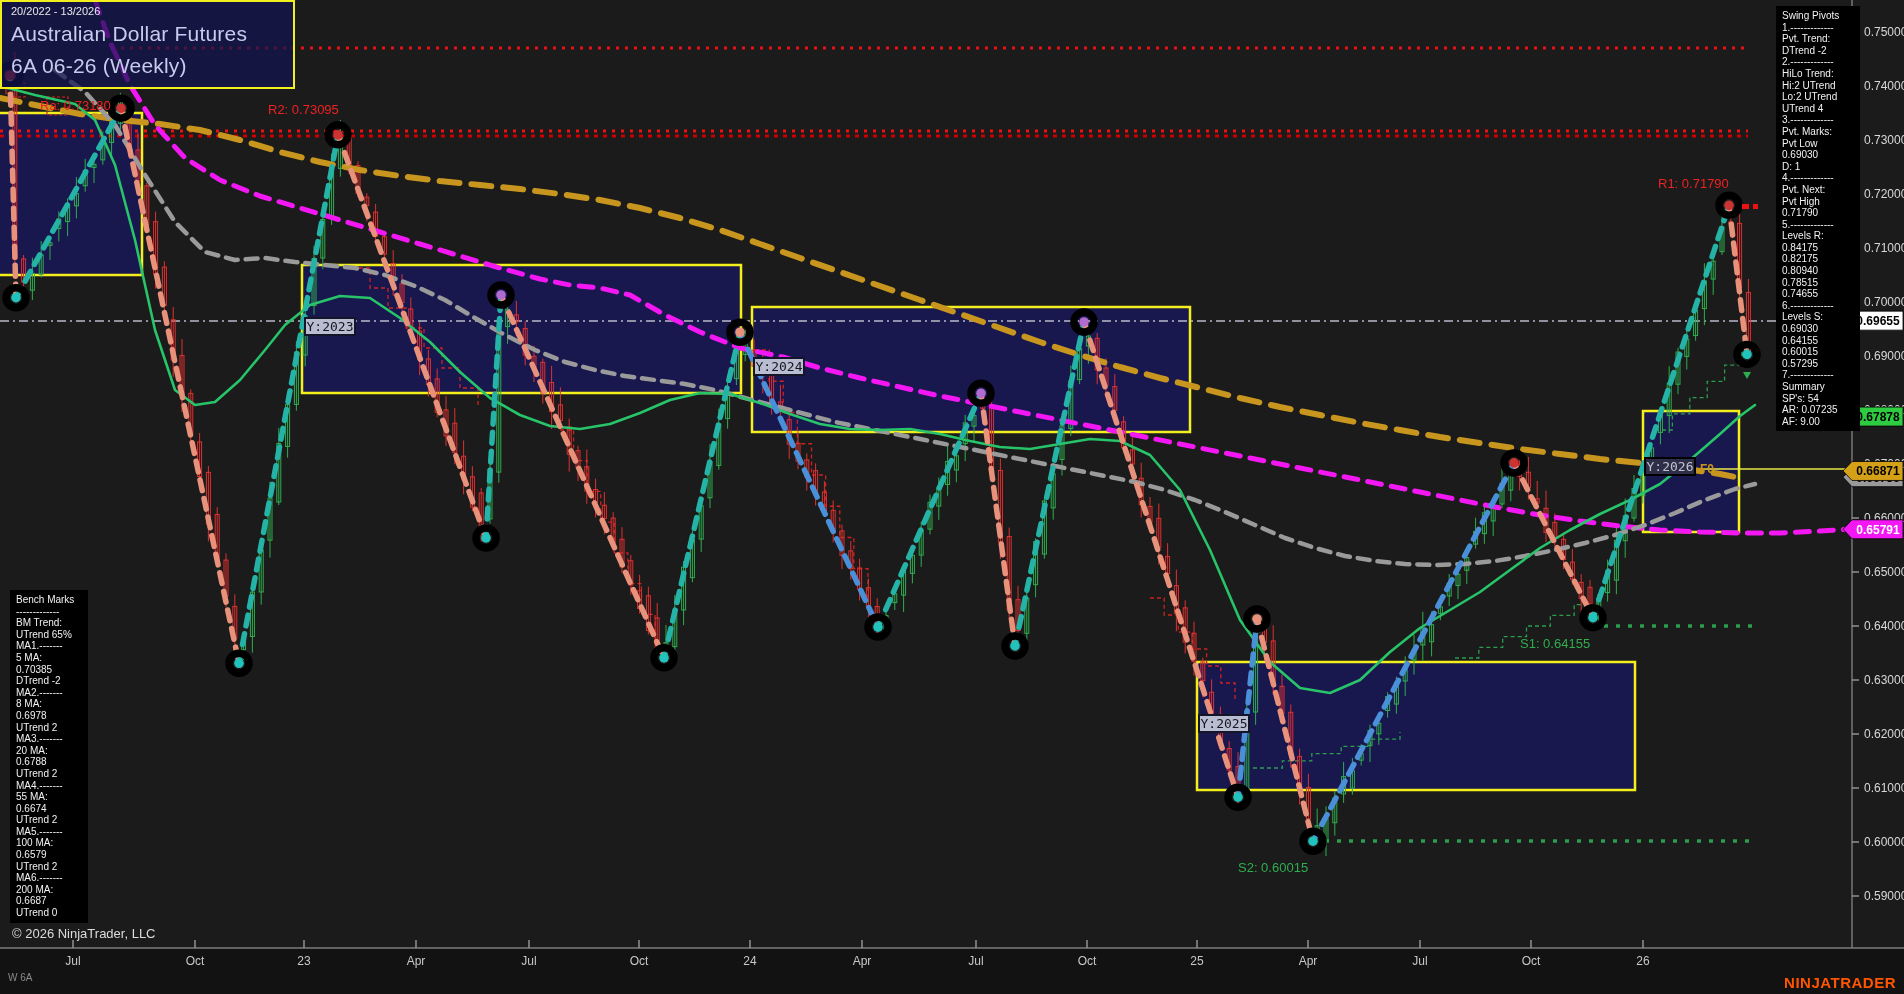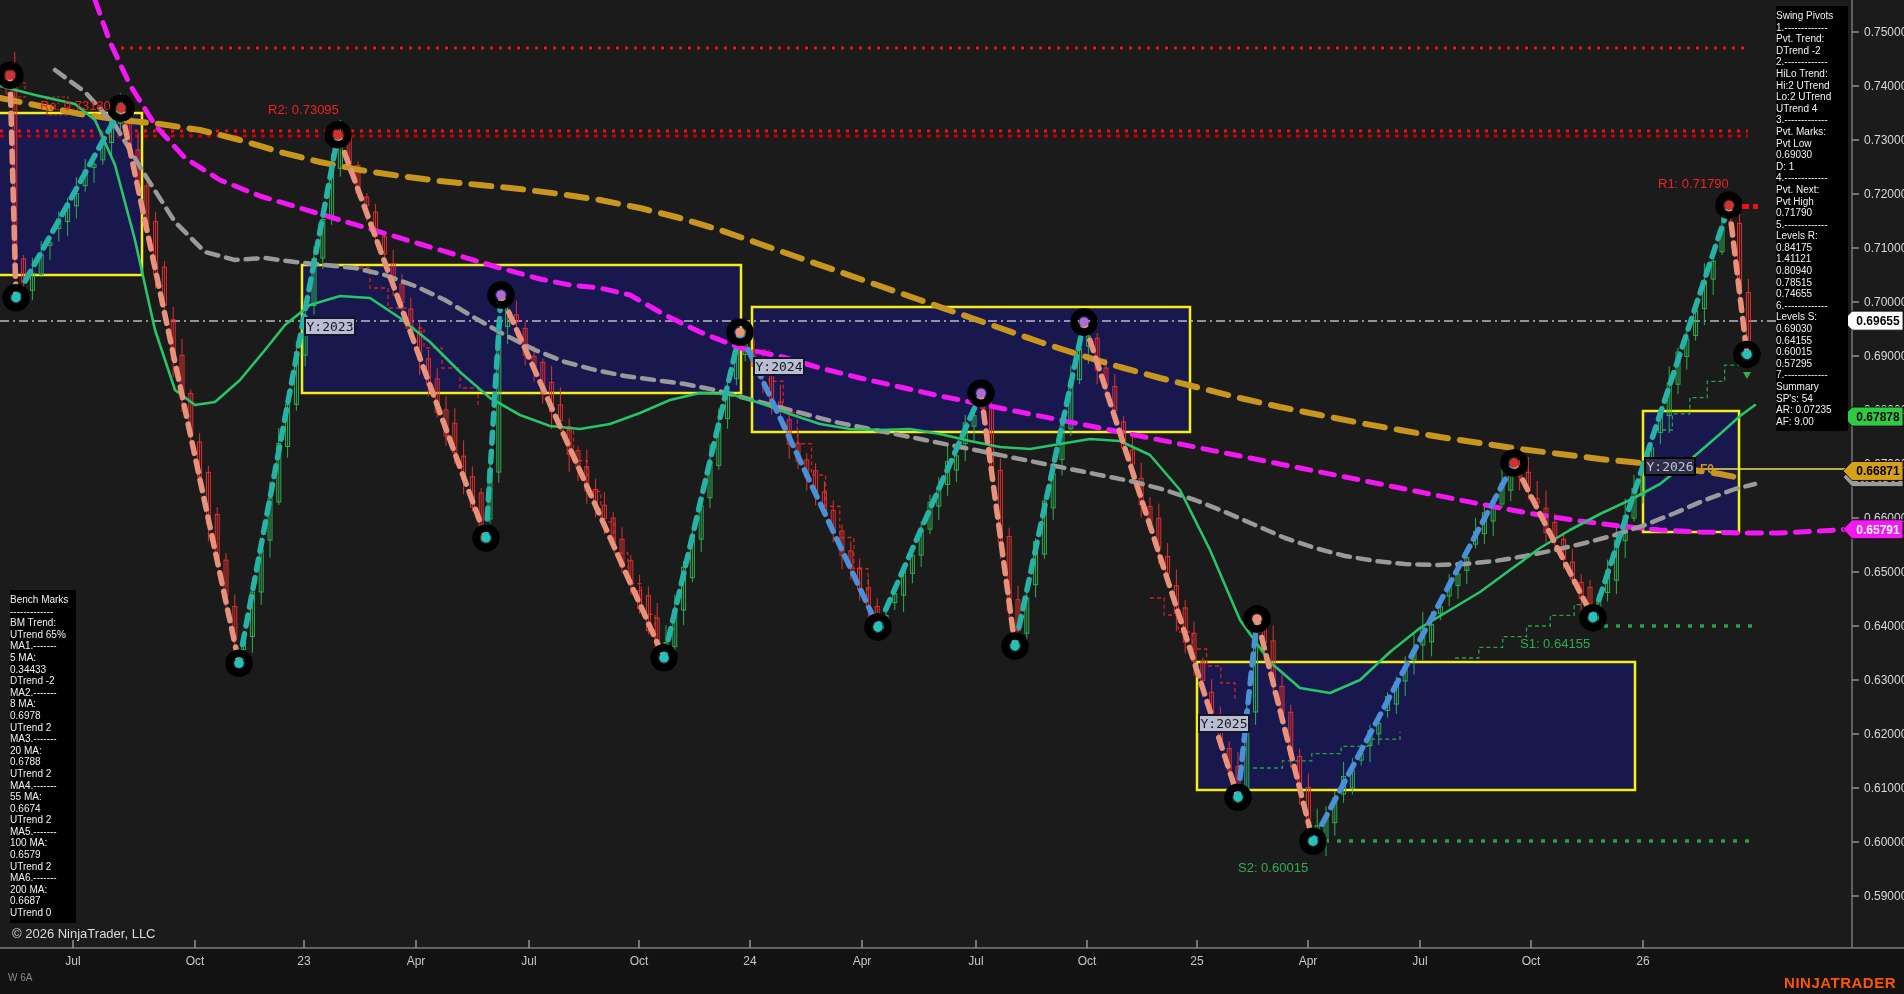--- a/index.html
+++ b/index.html
@@ -8,21 +8,21 @@
   #chart{position:absolute;left:0;top:0;}
   .overlay{position:absolute;}
   
   #title-box{left:0;top:0;width:295px;height:89px;border:2px solid #f2ef1d;
     background:rgba(19,19,82,0.72);box-sizing:border-box;}
   #date-range{position:absolute;left:9px;top:3px;font-size:11px;color:#e8e8e8;}
   .title-line{position:absolute;left:9px;color:#c7ccee;font-size:21px;letter-spacing:.2px;}
   #title-line1{top:20px;}
   #title-line2{top:52px;}
   
-  .panel{background:#000;color:#f2f2f2;font-size:10px;line-height:11.6px;padding:4px 0;}
+  .panel{background:#000;color:#f2f2f2;font-size:10px;line-height:11.6px;padding:4px 6px;}
   #swing-panel{left:1776px;top:6px;width:72px;}
   #bench-panel{left:10px;top:590px;width:66px;}
   .pline{white-space:nowrap;overflow:hidden;}
   
   #copyright{left:12px;top:926px;font-size:13px;color:#dcdcdc;}
   #interval{left:8px;top:972px;font-size:10px;color:#8a8a8a;}
   #brand{right:8px;top:974px;font-size:15px;font-weight:bold;color:#ff5500;letter-spacing:.5px;}
 </style>
 </head>
 <body>
@@ -635,20 +635,25 @@
         <text x="1878" y="421.08799999999974" text-anchor="middle" fill="#000000" font-size="12" font-weight="bold">0.67878</text>
         <polygon points="1843,477.17599999999976 1852,467.67599999999976 1903,467.67599999999976 1903,486.67599999999976 1852,486.67599999999976" fill="#9a9a9a" stroke="#000" stroke-width="0.8"></polygon>
         <text x="1878" y="481.67599999999976" text-anchor="middle" fill="#000000" font-size="12" font-weight="bold">0.66756</text>
         <polygon points="1843,470.96599999999984 1852,461.46599999999984 1903,461.46599999999984 1903,480.46599999999984 1852,480.46599999999984" fill="#d4a017" stroke="#000" stroke-width="0.8"></polygon>
         <text x="1878" y="475.46599999999984" text-anchor="middle" fill="#000000" font-size="12" font-weight="bold">0.66871</text>
         <polygon points="1843,529.2860000000001 1852,519.7860000000001 1903,519.7860000000001 1903,538.7860000000001 1852,538.7860000000001" fill="#f318f3" stroke="#000" stroke-width="0.8"></polygon>
         <text x="1878" y="533.7860000000001" text-anchor="middle" fill="#ffffff" font-size="12" font-weight="bold">0.65791</text>
       </g>
     </svg>
 
+  <div class="overlay" id="title-box">
+    <div id="date-range">20/2022 - 13/2026</div>
+    <div class="title-line" id="title-line1">Australian Dollar Futures</div>
+    <div class="title-line" id="title-line2">6A 06-26 (Weekly)</div>
+  </div>
 
   <div class="overlay panel" id="swing-panel">
       <div class="pline">Swing Pivots</div>
       <div class="pline">1.-------------</div>
       <div class="pline">Pvt. Trend:</div>
       <div class="pline">DTrend -2</div>
       <div class="pline">2.-------------</div>
       <div class="pline">HiLo Trend:</div>
       <div class="pline">Hi:2 UTrend</div>
       <div class="pline">Lo:2 UTrend</div>
@@ -658,21 +663,21 @@
       <div class="pline">Pvt Low</div>
       <div class="pline">0.69030</div>
       <div class="pline">D: 1</div>
       <div class="pline">4.-------------</div>
       <div class="pline">Pvt. Next:</div>
       <div class="pline">Pvt High</div>
       <div class="pline">0.71790</div>
       <div class="pline">5.-------------</div>
       <div class="pline">Levels R:</div>
       <div class="pline">0.84175</div>
-      <div class="pline">1.41121</div>
+      <div class="pline">0.82175</div>
       <div class="pline">0.80940</div>
       <div class="pline">0.78515</div>
       <div class="pline">0.74655</div>
       <div class="pline">6.-------------</div>
       <div class="pline">Levels S:</div>
       <div class="pline">0.69030</div>
       <div class="pline">0.64155</div>
       <div class="pline">0.60015</div>
       <div class="pline">0.57295</div>
       <div class="pline">7.-------------</div>
@@ -681,21 +686,21 @@
       <div class="pline">AR: 0.07235</div>
       <div class="pline">AF: 9.00</div>
     </div>
   <div class="overlay panel" id="bench-panel">
       <div class="pline">Bench Marks</div>
       <div class="pline">-------------</div>
       <div class="pline">BM Trend:</div>
       <div class="pline">UTrend 65%</div>
       <div class="pline">MA1.-------</div>
       <div class="pline">5 MA:</div>
-      <div class="pline">0.34433</div>
+      <div class="pline">0.70385</div>
       <div class="pline">DTrend -2</div>
       <div class="pline">MA2.-------</div>
       <div class="pline">8 MA:</div>
       <div class="pline">0.6978</div>
       <div class="pline">UTrend 2</div>
       <div class="pline">MA3.-------</div>
       <div class="pline">20 MA:</div>
       <div class="pline">0.6788</div>
       <div class="pline">UTrend 2</div>
       <div class="pline">MA4.-------</div>

